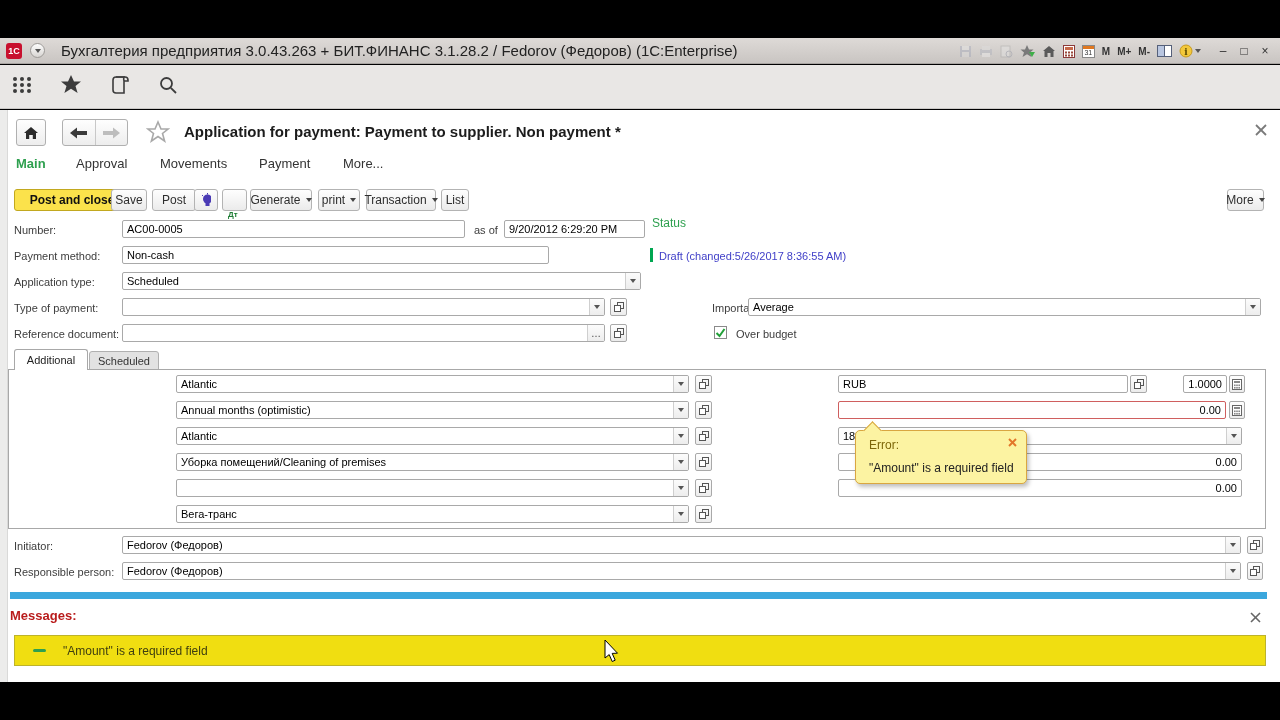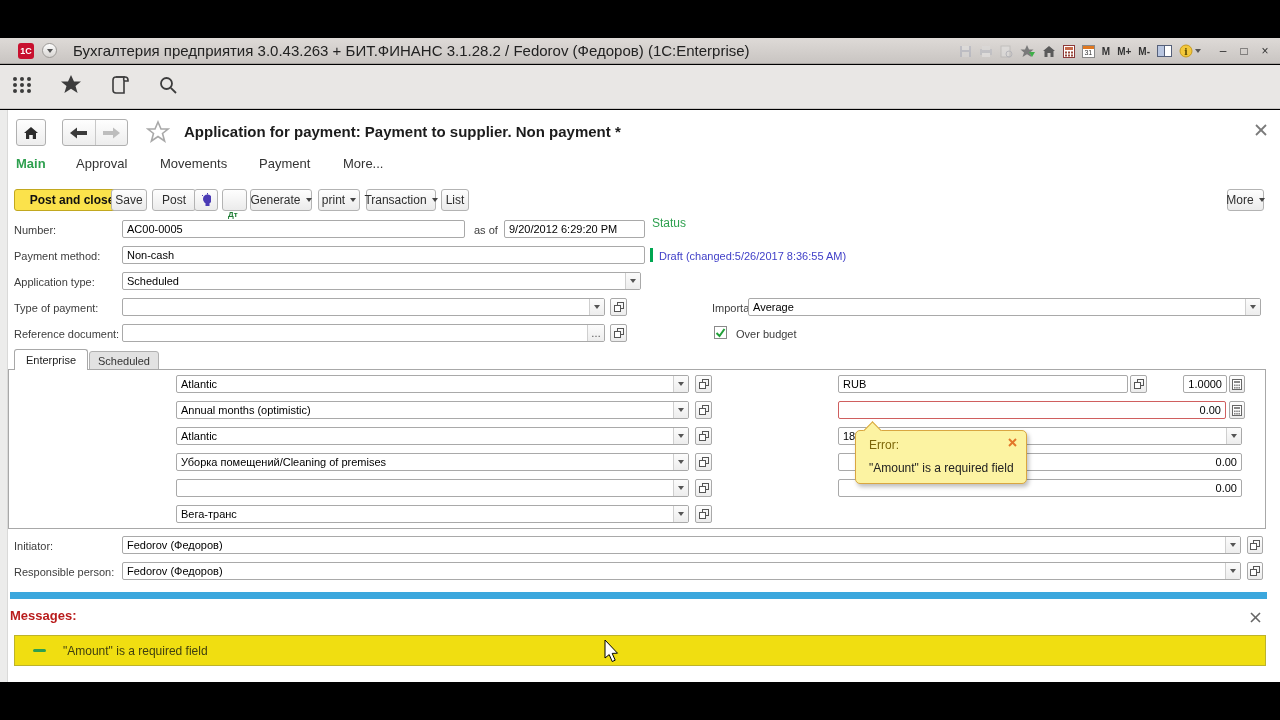--- a/index.html
+++ b/index.html
@@ -4,21 +4,21 @@
 <style>
   * { margin:0; padding:0; box-sizing:border-box; }
   html,body { background:#000; }
   .screen { position:relative; width:1280px; height:720px; background:#000; overflow:hidden;
             font-family:"Liberation Sans","DejaVu Sans",sans-serif; }
 
   
   .titlebar { position:absolute; left:0; top:38px; width:1280px; height:26px;
               background:linear-gradient(#dedad7,#c9c5c2); border-bottom:1px solid #a8a4a1;
               display:flex; align-items:center; }
-  .logo1c { width:16px; height:16px; margin-left:18px; border-radius:3px; background:#c8102e;
+  .logo1c { width:16px; height:16px; margin-left:6px; border-radius:3px; background:#c8102e;
             color:#fff; font-size:9px; font-weight:bold; display:flex; align-items:center; justify-content:center; }
   .circlebtn { width:15px; height:15px; margin-left:8px; border-radius:50%;
                background:linear-gradient(#fdfdfd,#d8d5d2); border:1px solid #9d9a97;
                display:flex; align-items:center; justify-content:center; }
   .apptitle { margin-left:16px; font-size:15px; color:#222; white-space:nowrap; }
   .tb-icons { position:absolute; right:8px; top:0; height:26px; display:flex; align-items:center; gap:7px; }
   .tbi { display:flex; align-items:center; justify-content:center; }
   .dim { opacity:.38; }
   .tbm { font-size:10px; font-weight:bold; color:#333; }
   .tbw { font-size:12px; color:#333; width:14px; text-align:center; }
@@ -312,21 +312,21 @@
     <div class="fld" style="left:122px;top:110px;width:343px">
         <span class="v">AC00-0005</span>
       </div>
     <span class="lbl" style="left:474px;top:114px">as of</span>
     <div class="fld" style="left:504px;top:110px;width:141px">
         <span class="v">9/20/2012 6:29:20 PM</span>
       </div>
     <span class="status-lbl">Status</span>
 
     <span class="lbl" style="left:14px;top:140px">Payment method:</span>
-    <div class="fld" style="left:122px;top:136px;width:523px">
+    <div class="fld" style="left:122px;top:136px;width:427px">
         <span class="v">Non-cash</span>
       </div>
     <span class="draft-bar"></span>
     <span class="draft-txt">Draft (changed:5/26/2017 8:36:55 AM)</span>
 
     <span class="lbl" style="left:14px;top:166px">Application type:</span>
     <div class="fld" style="left:122px;top:162px;width:519px">
       <span class="v">Scheduled</span>
       <span class="dd">
           <span class="tri"></span>
@@ -366,21 +366,21 @@
         </svg>
       </div>
     <span class="chk">
       <svg width="11" height="11">
           <polyline points="1.5,6 4.5,9 9.5,2" fill="none" stroke="#21a038" stroke-width="2"></polyline>
         </svg>
       </span>
     <span class="lbl" style="left:736px;top:218px">Over budget</span>
 
     <div class="dtab-a">
-        <span>Enterprise</span>
+        <span>Additional</span>
       </div>
     <div class="dtab-b">
         <span>Scheduled</span>
       </div>
     <div class="panel"></div>
 
     <span class="lbl" style="left:22px;top:269px">Entity:</span>
     <div class="fld" style="left:176px;top:265px;width:513px;z-index:2">
       <span class="v">Atlantic</span>
       <span class="dd">

